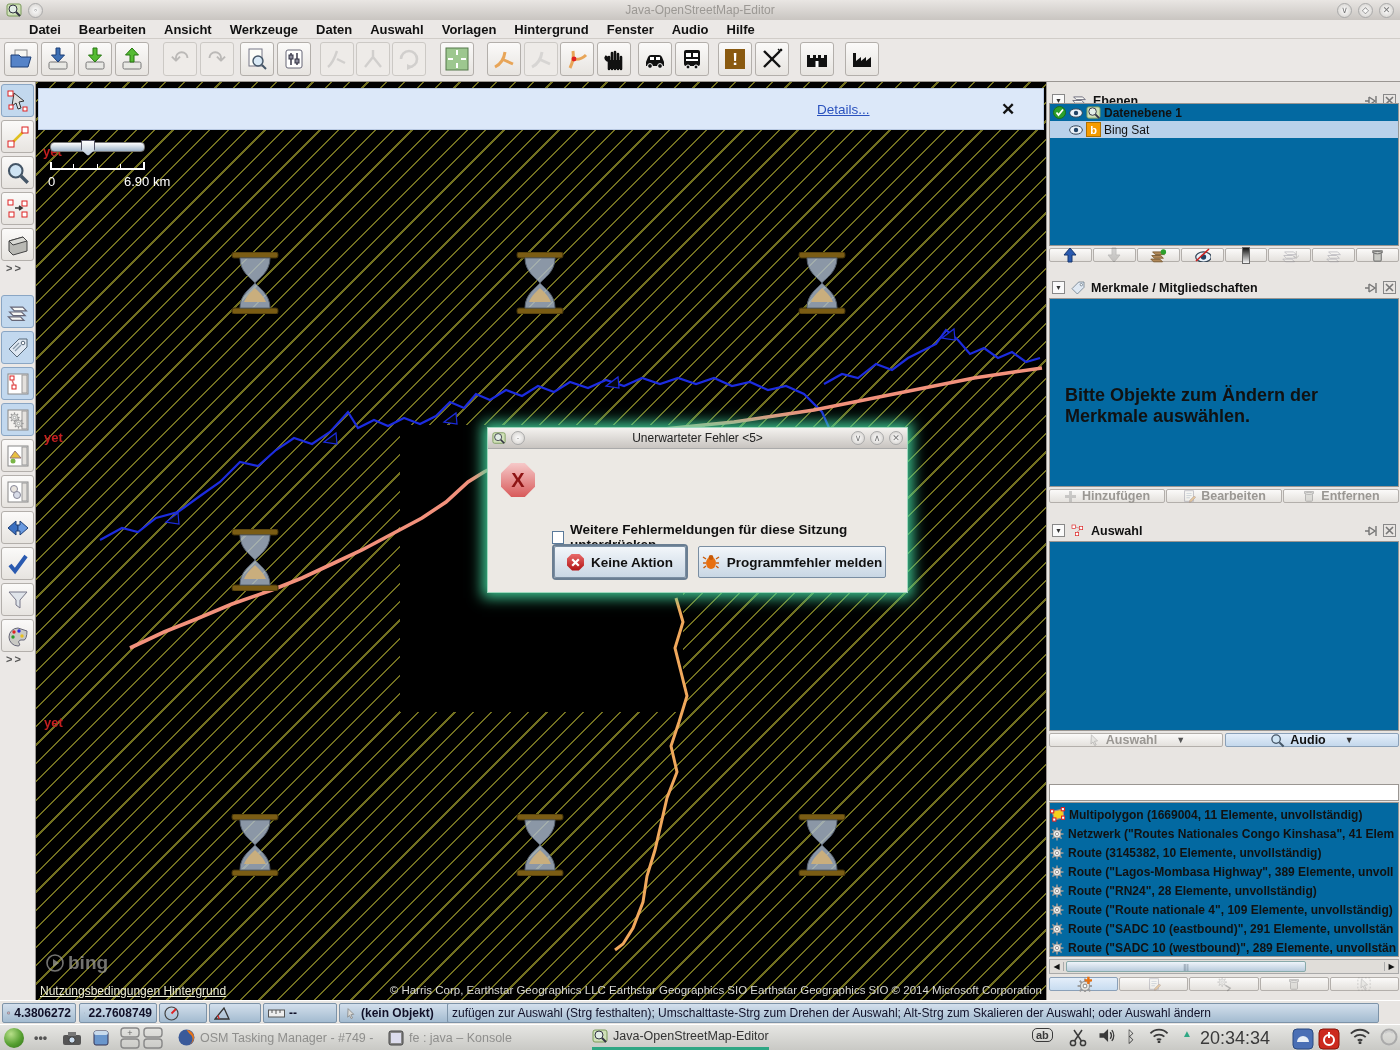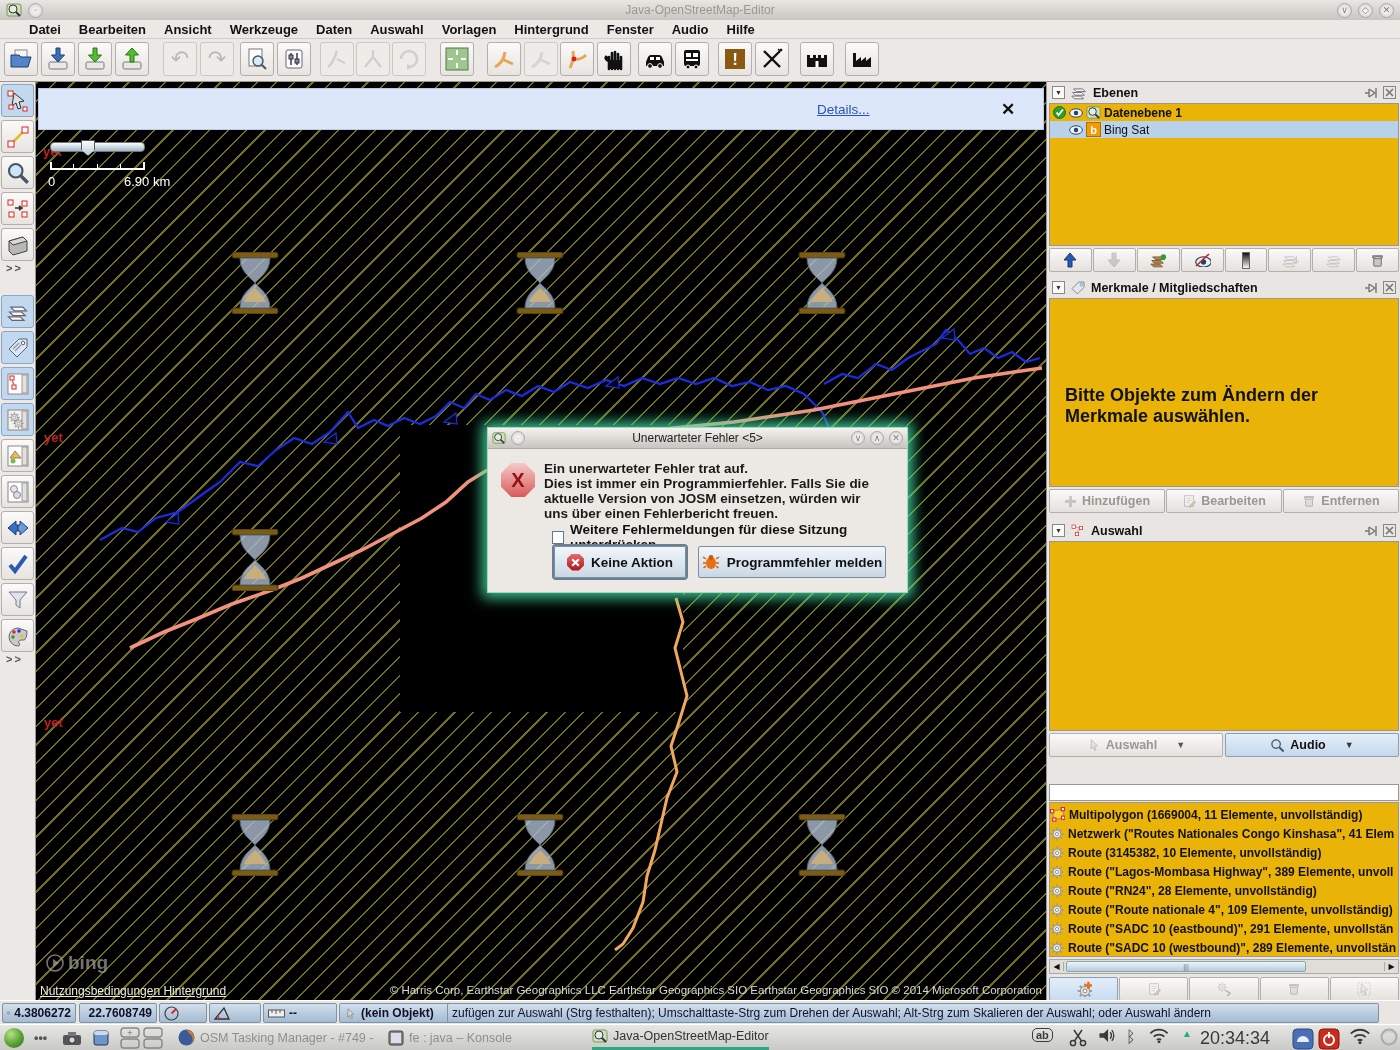--- a/index.html
+++ b/index.html
@@ -47,22 +47,22 @@
   #dmsg{position:absolute;left:56px;top:33px;font-size:13.5px;font-weight:bold;color:#1a1a1a;line-height:15px}
   #dchk{position:absolute;left:64px;top:94px;display:flex;align-items:center;gap:6px;font-size:13.5px;font-weight:bold}
   #dchk .box{width:13px;height:13px;background:#fff;border:1px solid #5a7a9a}
   .dbtn{position:absolute;top:118px;height:32px;border:1px solid #7a8ea2;border-radius:2px;background:linear-gradient(#f2f6fa,#c9d7e4);display:flex;align-items:center;justify-content:center;gap:7px;font-size:13.5px;font-weight:bold}
   
   #rpanel{left:1046px;top:82px;width:354px;height:918px;background:#e8e5e2;border-left:1px solid #9a9692}
   .ph{position:absolute;left:2px;width:350px;height:21px;display:flex;align-items:center;gap:5px;padding:0 3px}
   .ph .cb{width:13px;height:13px;border:1px solid #888;background:#fafafa;font-size:7px;display:flex;align-items:center;justify-content:center;color:#333}
   .ph b{font-size:12.5px}
   .ph .sp{flex:1}
-  .pc{position:absolute;left:2px;width:350px;background:#eab308;border:1px solid #9a9692}
-  .pbtn{height:24px;border:1px solid #b3afab;border-radius:2px;background:linear-gradient(#fbfaf9,#e4e1dd);display:flex;align-items:center;justify-content:center;gap:5px;font-weight:bold;font-size:12.5px;color:#9a9793}
+  .pc{position:absolute;left:2px;width:350px;background:#0369a1;border:1px solid #9a9692}
+  .pbtn{height:14px;border:1px solid #b3afab;border-radius:2px;background:linear-gradient(#fbfaf9,#e4e1dd);display:flex;align-items:center;justify-content:center;gap:5px;font-weight:bold;font-size:12.5px;color:#9a9793}
   .lrow{height:17px;display:flex;align-items:center;gap:3px;padding-left:3px;font-size:12px}
   .rrow{height:19px;display:flex;align-items:flex-end;gap:4px;padding-left:0;font-weight:bold;font-size:12px;white-space:nowrap;overflow:hidden}
   .mini{flex:none}
   
   #status{left:0;top:1000px;width:1400px;height:24px;background:#e8e5e2;border-top:1px solid #fff}
   .seg{position:absolute;top:2px;height:20px;background:linear-gradient(#d3dfec,#a3bbd0);border:1px solid #7d93a8;border-radius:2px;display:flex;align-items:center;padding:0 4px;gap:4px;font-weight:bold;font-size:12px;color:#101028;overflow:hidden;white-space:nowrap}
   
   #taskbar{left:0;top:1024px;width:1400px;height:26px;background:linear-gradient(#e6e6e3,#c9c9c5);border-top:1px solid #fff;display:flex;align-items:center}
   .titem{position:absolute;display:flex;align-items:center;gap:5px;font-size:12.5px}
   .tname{color:#8f8f8d}
@@ -524,26 +524,20 @@
         <use href="#josmlogo"></use>
       </svg>
     <span class="wbtn">·</span>
     <span class="dt">Unerwarteter Fehler &lt;5&gt;</span>
     <span style="flex:1"></span>
     <span class="wbtn">∨</span>
     <span class="wbtn">∧</span>
     <span class="wbtn">✕</span>
   </div>
   <div class="abs oct" style="left:13px;top:35px;width:34px;height:34px;font-size:20px">X</div>
-  <div id="dmsg">
-    <div>Ein unerwarteter Fehler trat auf.</div>
-    <div>Dies ist immer ein Programmierfehler. Falls Sie die</div>
-    <div>aktuelle Version von JOSM einsetzen, würden wir</div>
-    <div>uns über einen Fehlerbericht freuen.</div>
-  </div>
   <label id="dchk">
     <span class="box"></span>
     <span>Weitere Fehlermeldungen für diese Sitzung unterdrücken.</span>
   </label>
   <div class="dbtn" style="left:66px;width:132px;box-shadow:0 0 0 2px #6a7e92">
     <span class="oct" style="width:17px;height:17px;background:linear-gradient(#e86a6a,#b01212)">
         <svg width="11" height="11" viewBox="0 0 10 10">
           <path d="M2,2 L8,8 M8,2 L2,8" stroke="#fff" stroke-width="2"></path>
         </svg>
       </span>
@@ -561,21 +555,21 @@
           <line x1="14" y1="9" x2="17" y2="9"></line>
           <line x1="14" y1="12" x2="16.5" y2="14"></line>
         </g>
       </svg>
     <span>Programmfehler melden</span>
   </div>
 </div>
 
 <div class="abs" id="rpanel">
 
-  <div class="ph" style="top:0">
+  <div class="ph" style="top:8px">
     <span class="cb">▼</span>
     <svg width="18" height="15">
         <use href="#layersic"></use>
       </svg>
     <b>Ebenen</b>
       <span class="sp"></span>
     <svg width="14" height="14" viewBox="0 0 14 14">
         <path d="M1,7 h4 M5,3 v8 M5,3 l6,4 -6,4" fill="none" stroke="#777" stroke-width="1.4"></path>
         <line x1="12" y1="2" x2="12" y2="12" stroke="#777" stroke-width="1.4"></line>
       </svg>

